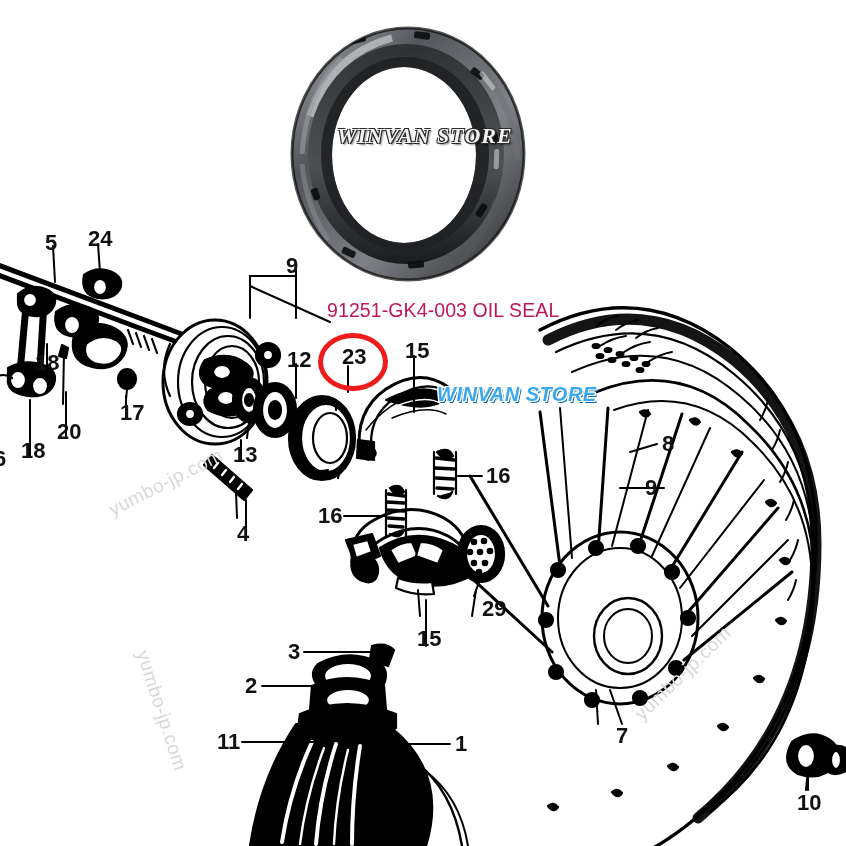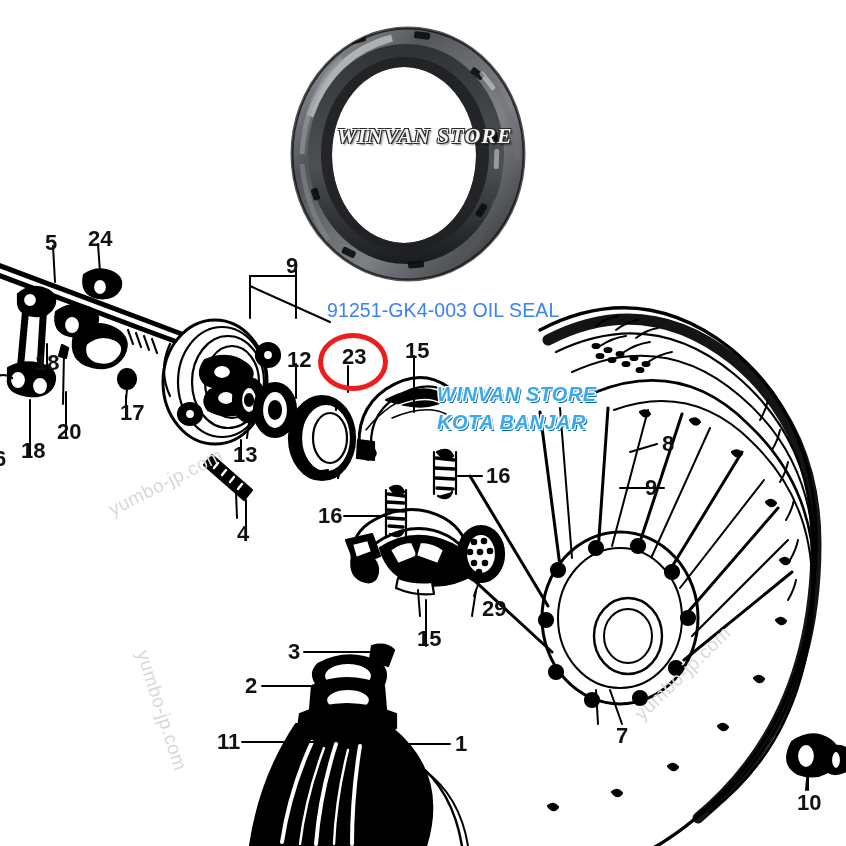--- a/index.html
+++ b/index.html
@@ -8,21 +8,21 @@
   #stage{position:relative;width:846px;height:846px;background:#ffffff;overflow:hidden;padding-left:48px;}
   #stage svg.art{position:absolute;left:0;top:0;width:846px;height:846px;}
 
   .callout{position:absolute;font-family:"Liberation Sans",sans-serif;font-weight:700;
            color:#111;line-height:1;white-space:nowrap;}
   .callout.n{font-size:22px;}
 
   
 
   
-  #redlabel{position:absolute;color:#3b82f6;font-size:19.5px;font-weight:400;
+  #redlabel{position:absolute;color:#be185d;font-size:19.5px;font-weight:400;
             letter-spacing:.1px;white-space:nowrap;font-family:"Liberation Sans",sans-serif;}
   #redcircle{position:absolute;border:5px solid #ee1c1c;border-radius:50%;}
 
   
   #photo{position:absolute;left:288px;top:24px;width:240px;height:262px;}
   #photo svg{width:100%;height:100%;display:block;}
 
   .wm-winvan{position:absolute;font-family:"Liberation Serif",serif;font-weight:700;
              font-style:italic;font-size:22px;color:#f2f2f2;letter-spacing:1px;
              text-shadow:1px 1px 0 #2a2a2a,-1px 1px 0 #2a2a2a,1px -1px 0 #2a2a2a,-1px -1px 0 #2a2a2a,
@@ -404,19 +404,18 @@
   <div class="callout n" style="left:482px; top:598px;">29</div>
   <div class="callout n" style="left:417px; top:628px;">15</div>
   <div class="callout n" style="left:616px; top:725px;">7</div>
   <div class="callout n" style="left:288px; top:641px;">3</div>
   <div class="callout n" style="left:245px; top:675px;">2</div>
   <div class="callout n" style="left:217px; top:731px;">11</div>
   <div class="callout n" style="left:455px; top:733px;">1</div>
   <div class="callout n" style="left:797px; top:792px;">10</div>
 
   <div class="wm-blue" style="left:437px; top:383px;">WINVAN STORE</div>
-  <div class="wm-blue" style="left:437px; top:411px;">KOTA BANJAR</div>
 
   <div class="wm-yumbo" style="left:110px; top:500px; transform:rotate(-27deg); transform-origin:left center;">yumbo-jp.com</div>
   <div class="wm-yumbo" style="left:142px; top:640px; transform:rotate(72deg); transform-origin:left center;">yumbo-jp.com</div>
   <div class="wm-yumbo" style="left:638px; top:706px; transform:rotate(-44deg); transform-origin:left center;">yumbo-jp.com</div>
 
 </div>
 
 </body></html>

